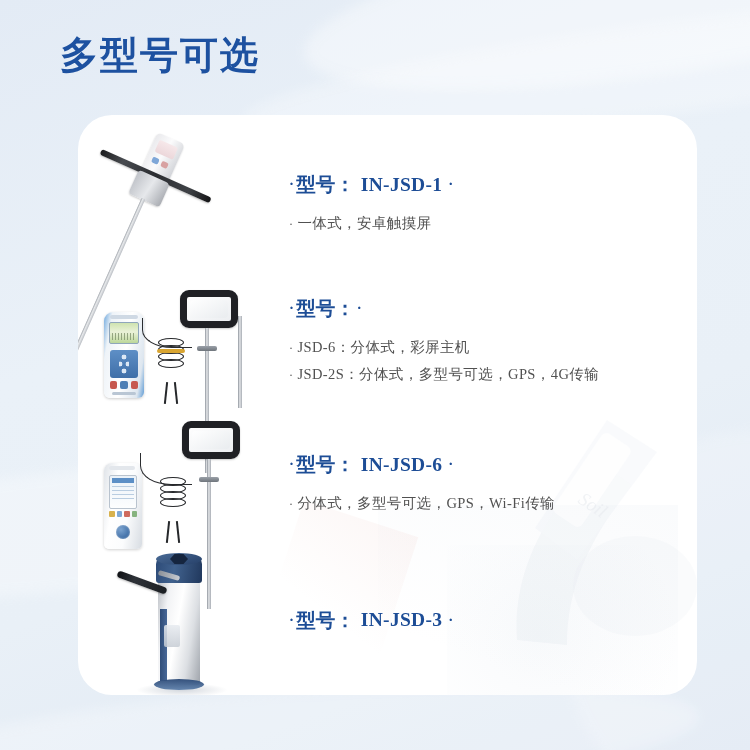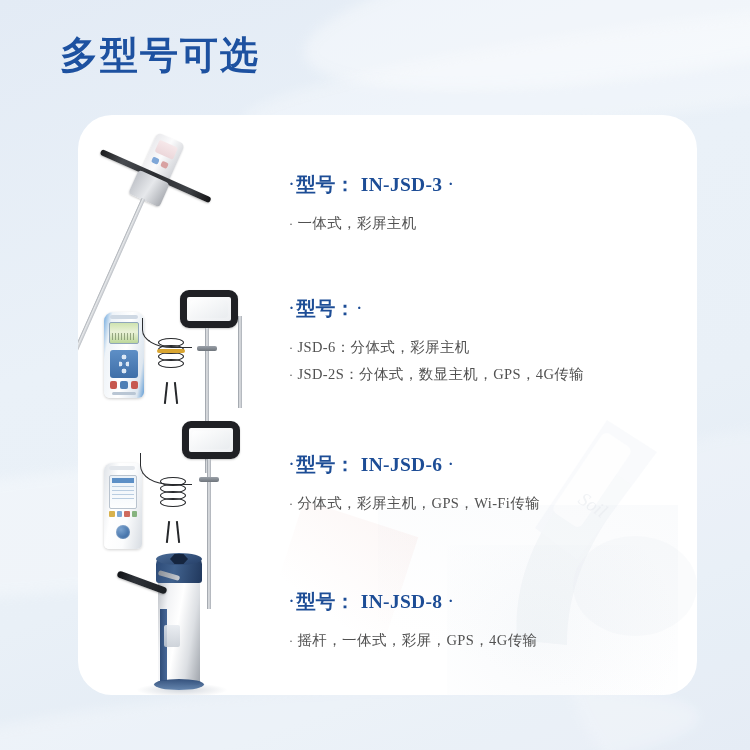--- a/index.html
+++ b/index.html
@@ -412,25 +412,25 @@
             <div class="p1-grip"></div>
             <div class="p1-rod"></div>
 
           </div>
         </div>
       </div>
       <div class="info">
         <div class="model-line">
           <span class="dot-s">·</span>
           <span class="model-label">型号：</span>
-          <span class="model-value">IN-JSD-3</span>
+          <span class="model-value">IN-JSD-1</span>
           <span class="dot-s">·</span>
         </div>
         <div class="feat">
-          <span class="fdot">·</span><span>一体式，彩屏主机</span>
+          <span class="fdot">·</span><span>一体式，安卓触摸屏</span>
         </div>
       </div>
     </div>
 
     <div class="row row-2">
       <div class="media">
         <div class="p2">
           <div class="meter2">
             <div class="m2-top"></div>
             <div class="m2-screen"></div>
@@ -463,21 +463,21 @@
       <div class="info">
         <div class="model-line">
           <span class="dot-s">·</span>
           <span class="model-label">型号：</span>
           <span class="dot-s">·</span>
         </div>
         <div class="feat">
           <span class="fdot">·</span><span>JSD-6：分体式，彩屏主机</span>
         </div>
         <div class="feat">
-          <span class="fdot">·</span><span>JSD-2S：分体式，数显主机，GPS，4G传输</span>
+          <span class="fdot">·</span><span>JSD-2S：分体式，多型号可选，GPS，4G传输</span>
         </div>
       </div>
     </div>
 
     <div class="row row-3">
       <div class="media">
         <div class="p3">
           <div class="meter3">
             <div class="m3-top"></div>
             <div class="m3-screen"></div>
@@ -506,21 +506,21 @@
         </div>
       </div>
       <div class="info">
         <div class="model-line">
           <span class="dot-s">·</span>
           <span class="model-label">型号：</span>
           <span class="model-value">IN-JSD-6</span>
           <span class="dot-s">·</span>
         </div>
         <div class="feat">
-          <span class="fdot">·</span><span>分体式，彩屏主机，GPS，Wi-Fi传输</span>
+          <span class="fdot">·</span><span>分体式，多型号可选，GPS，Wi-Fi传输</span>
         </div>
       </div>
     </div>
 
     <div class="row row-4">
       <div class="media">
         <div class="p4">
           <div class="p4-shadow"></div>
           <div class="p4-body"></div>
           <div class="p4-stripe"></div>
@@ -530,23 +530,20 @@
           <div class="p4-hex"></div>
           <div class="p4-handle-arm"></div>
           <div class="p4-handle"></div>
           <div class="p4-base"></div>
         </div>
       </div>
       <div class="info">
         <div class="model-line">
           <span class="dot-s">·</span>
           <span class="model-label">型号：</span>
-          <span class="model-value">IN-JSD-8</span>
-          <span class="dot-s">·</span>
-        </div>
-        <div class="feat">
-          <span class="fdot">·</span><span>摇杆，一体式，彩屏，GPS，4G传输</span>
+          <span class="model-value">IN-JSD-3</span>
+          <span class="dot-s">·</span>
         </div>
       </div>
     </div>
 
   </div>
 </div>
 
 </body></html>

